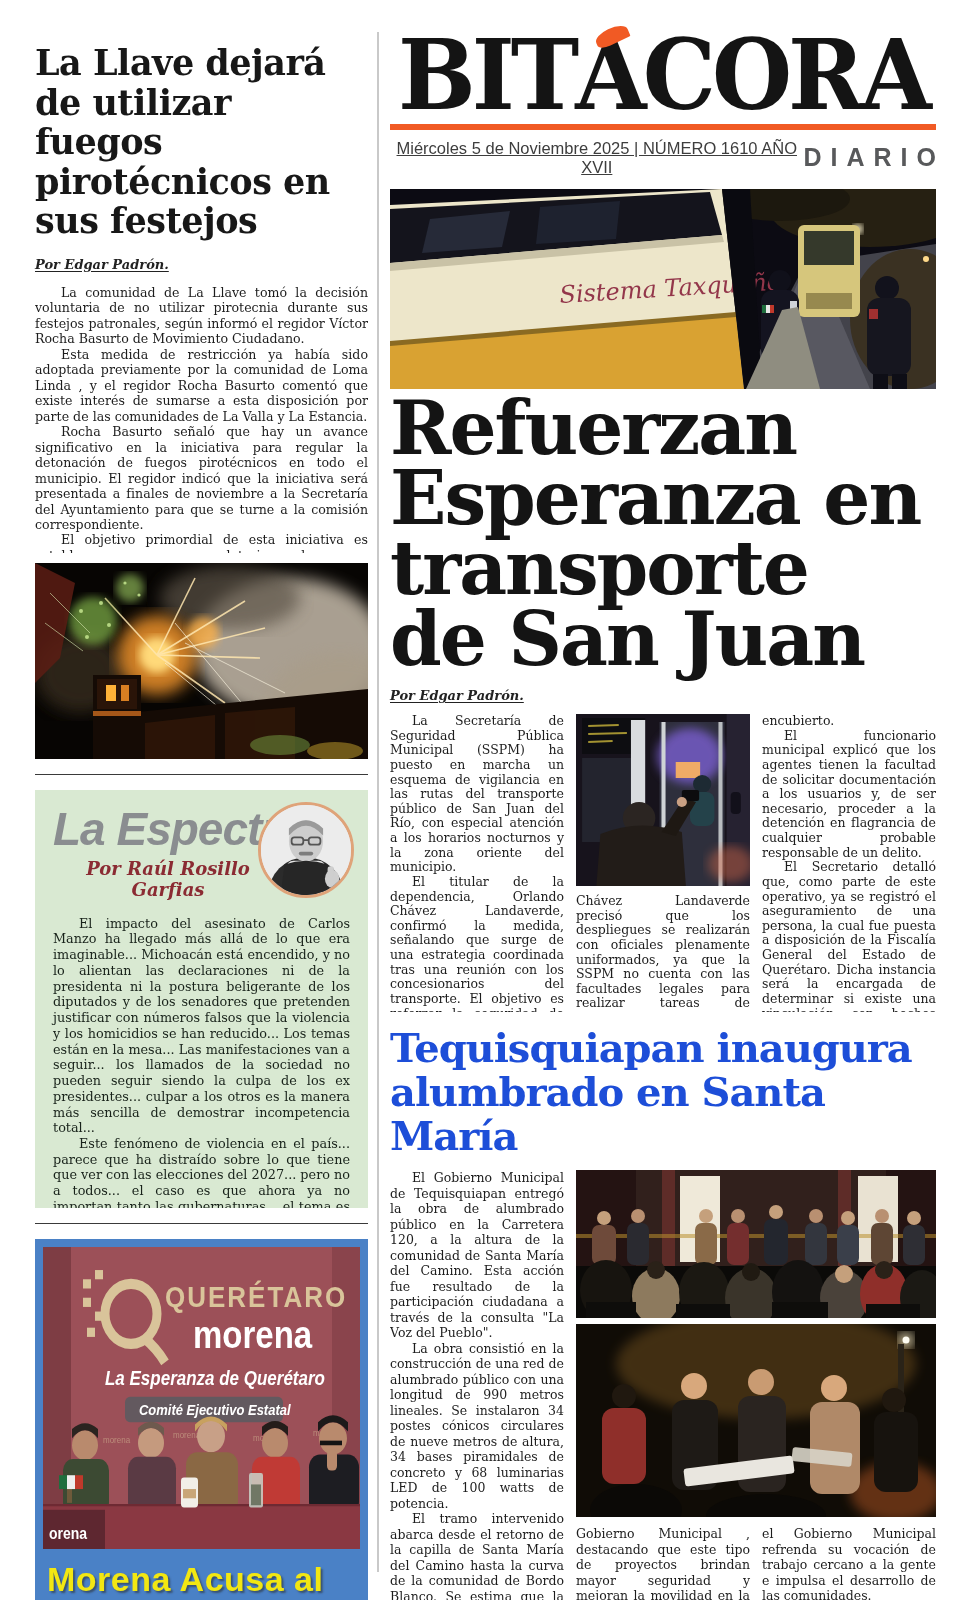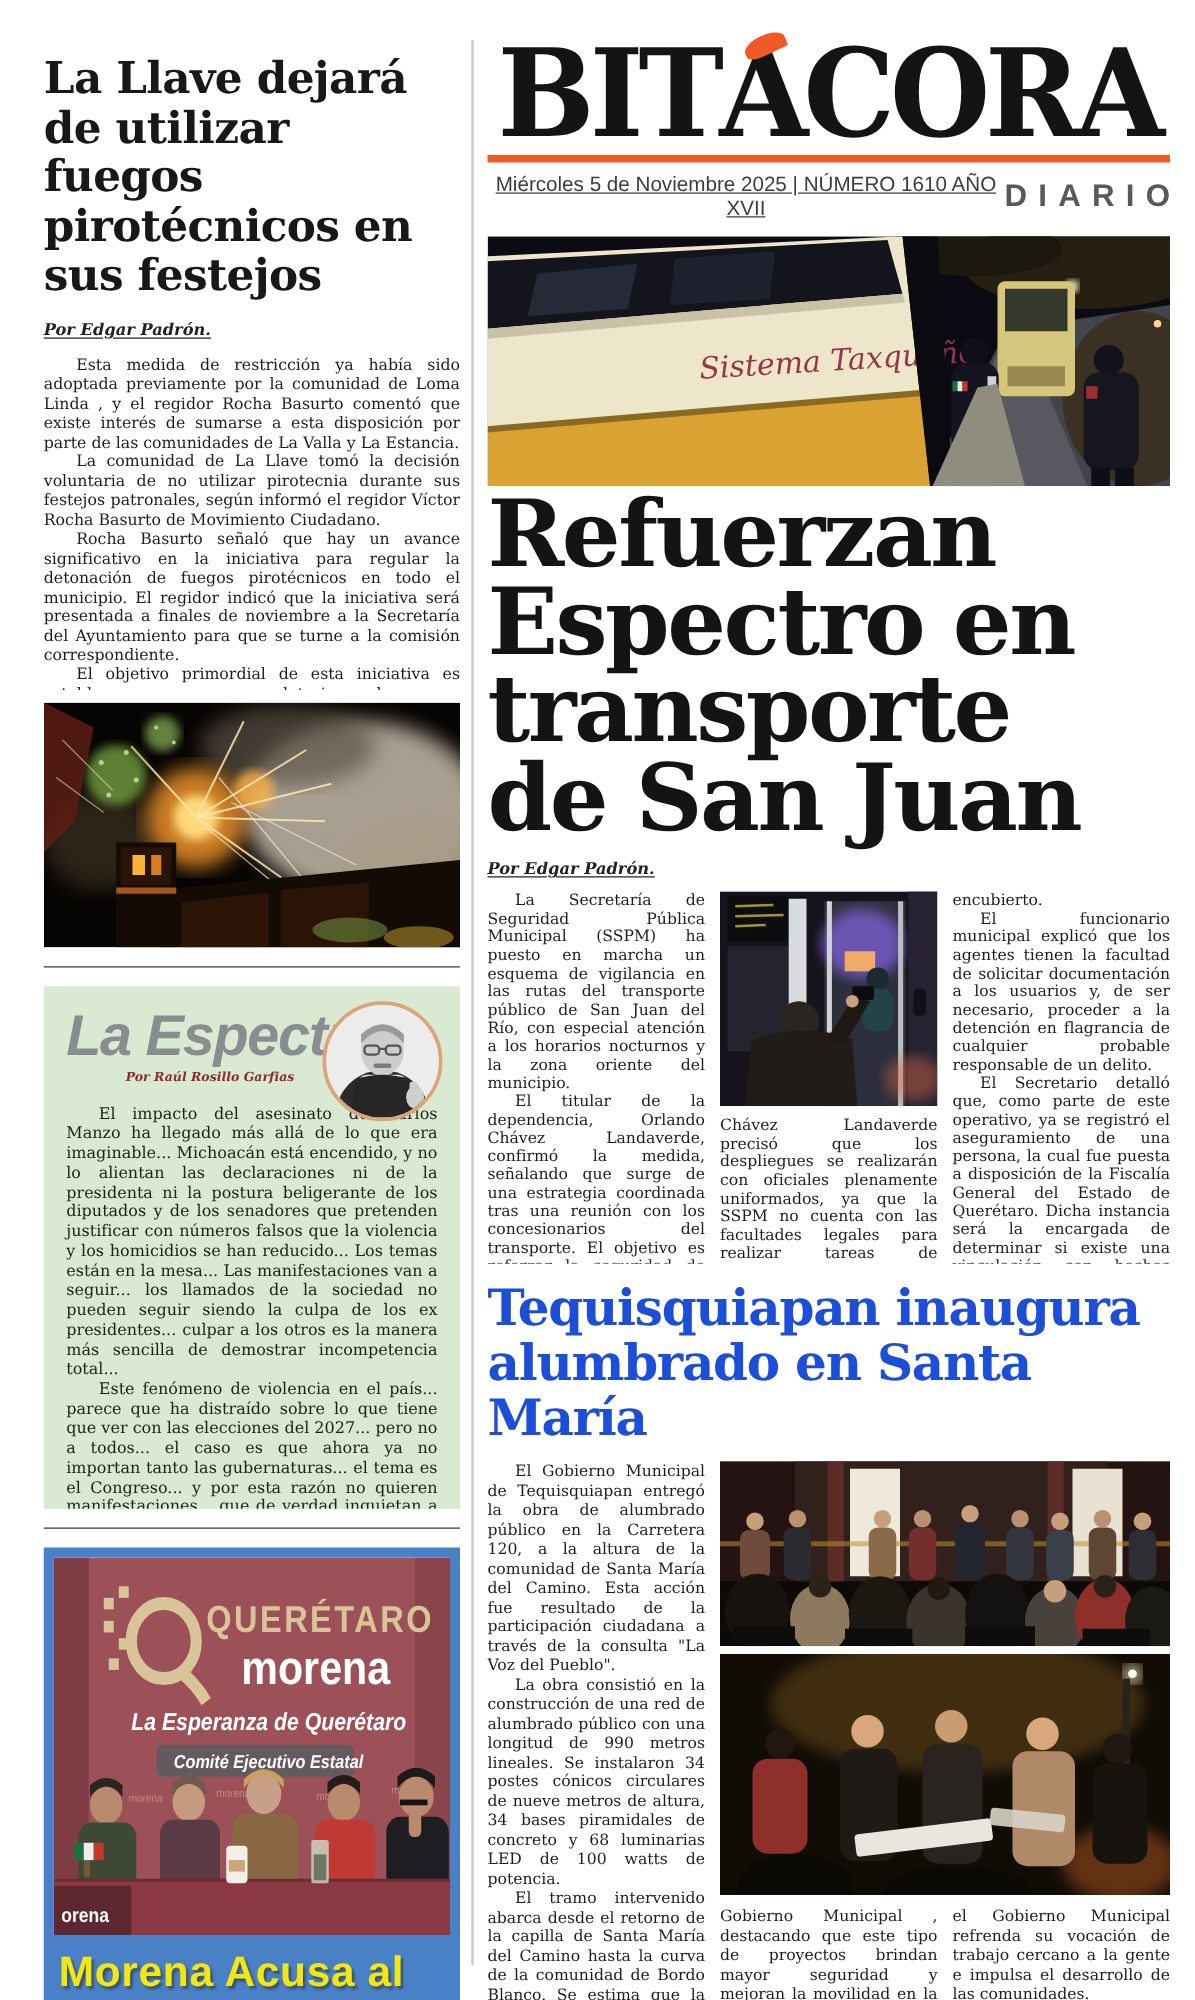--- a/index.html
+++ b/index.html
@@ -32,21 +32,21 @@
   .photo svg{display:block;width:100%;height:100%;}
   #fireworks-photo{margin-top:10px;height:196px;}
 
   .rule{border:none;border-top:1.5px solid #3a3a3a;margin:15px 0;}
 
   
   #grillera{background:var(--grillera-bg);padding:16px 18px 10px;height:418px;overflow:hidden;position:relative;}
   #grillera .g-title{font-family:"Liberation Sans",sans-serif;font-style:italic;font-weight:bold;
       font-size:46px;letter-spacing:-1px;color:var(--grillera-title);line-height:1;}
   #grillera .g-byline{width:230px;text-align:center;margin-top:6px;font-style:italic;font-weight:bold;
-      font-size:10px;color:var(--grillera-byline);}
+      font-size:18px;color:var(--grillera-byline);}
   #grillera .g-portrait{position:absolute;top:12px;right:14px;width:96px;height:96px;border-radius:50%;
       border:3px solid #DFA379;overflow:hidden;background:#ececec;}
   #grillera .bodytext{margin-top:16px;font-size:12.8px;line-height:1.23;color:#18221a;}
 
   
   #morena{background:var(--morena-blue);padding:8px;}
   #morena-photo{height:302px;background:#f0abfc;text-align:center;}
   #morena-caption{position:relative;height:88px;padding:8px 4px 0;}
   .m-head{font-family:"Liberation Sans",sans-serif;font-weight:bold;font-size:34px;line-height:1.3;
       color:var(--morena-yellow);text-shadow:2px 2px 2px rgba(40,40,40,.55);letter-spacing:.5px;}
@@ -94,22 +94,22 @@
 
   <h1 class="h1-left">
     <div>La Llave dejará</div>
     <div>de utilizar fuegos</div>
     <div>pirotécnicos en</div>
     <div>sus festejos</div>
   </h1>
   <span class="byline">Por Edgar Padrón.</span>
 
   <div class="bodytext" id="la-llave-body">
+    <p>La comunidad de La Llave tomó la decisión voluntaria de no utilizar pirotecnia durante sus festejos patronales, según informó el regidor Víctor Rocha Basurto de Movimiento Ciudadano.</p>
     <p>Esta medida de restricción ya había sido adoptada previamente por la comunidad de Loma Linda , y el regidor Rocha Basurto comentó que existe interés de sumarse a esta disposición por parte de las comunidades de La Valla y La Estancia.</p>
-    <p>La comunidad de La Llave tomó la decisión voluntaria de no utilizar pirotecnia durante sus festejos patronales, según informó el regidor Víctor Rocha Basurto de Movimiento Ciudadano.</p>
     <p>Rocha Basurto señaló que hay un avance significativo en la iniciativa para regular la detonación de fuegos pirotécnicos en todo el municipio. El regidor indicó que la iniciativa será presentada a finales de noviembre a la Secretaría del Ayuntamiento para que se turne a la comisión correspondiente.</p>
     <p>El objetivo primordial de esta iniciativa es establecer un marco regulatorio y lograr su aprobación antes del inicio de las posadas y las celebraciones de fin de año. Con esta medida se busca evitar las afectaciones a personas con Trastorno del Espectro Autista (TEA) y a las mascotas.</p>
   </div>
 
   
   <div class="photo" id="fireworks-photo">
     <svg viewBox="0 0 333 196" preserveAspectRatio="none">
       <defs>
         <filter id="b4">
             <feGaussianBlur stdDeviation="4"></feGaussianBlur>
@@ -332,21 +332,21 @@
         <rect x="483" y="185" width="15" height="15" fill="#0E0E16"></rect>
         <rect x="502" y="185" width="15" height="15" fill="#0E0E16"></rect>
         <rect x="479" y="120" width="9" height="10" fill="#A03030"></rect>
       </g>
       <polygon points="356,200 430,200 408,118 392,121" fill="#8F8D80"></polygon>
     </svg>
   </div>
 
   <h1 class="h1-big">
     <div>Refuerzan</div>
-    <div>Espectro en</div>
+    <div>Esperanza en</div>
     <div>transporte</div>
     <div>de San Juan</div>
   </h1>
   <span class="byline" id="refuerzan-byline">Por Edgar Padrón.</span>
 
   <div id="ref-cols">
     <div class="ncol">
       <p>La Secretaría de Seguridad Pública Municipal (SSPM) ha puesto en marcha un esquema de vigilancia en las rutas del transporte público de San Juan del Río, con especial atención a los horarios nocturnos y la zona oriente del municipio.</p>
       <p>El titular de la dependencia, Orlando Chávez Landaverde, confirmó la medida, señalando que surge de una estrategia coordinada tras una reunión con los concesionarios del transporte. El objetivo es reforzar la seguridad de las unidades y sus usuarios mediante una mayor presencia de la autoridad.</p>
     </div>

